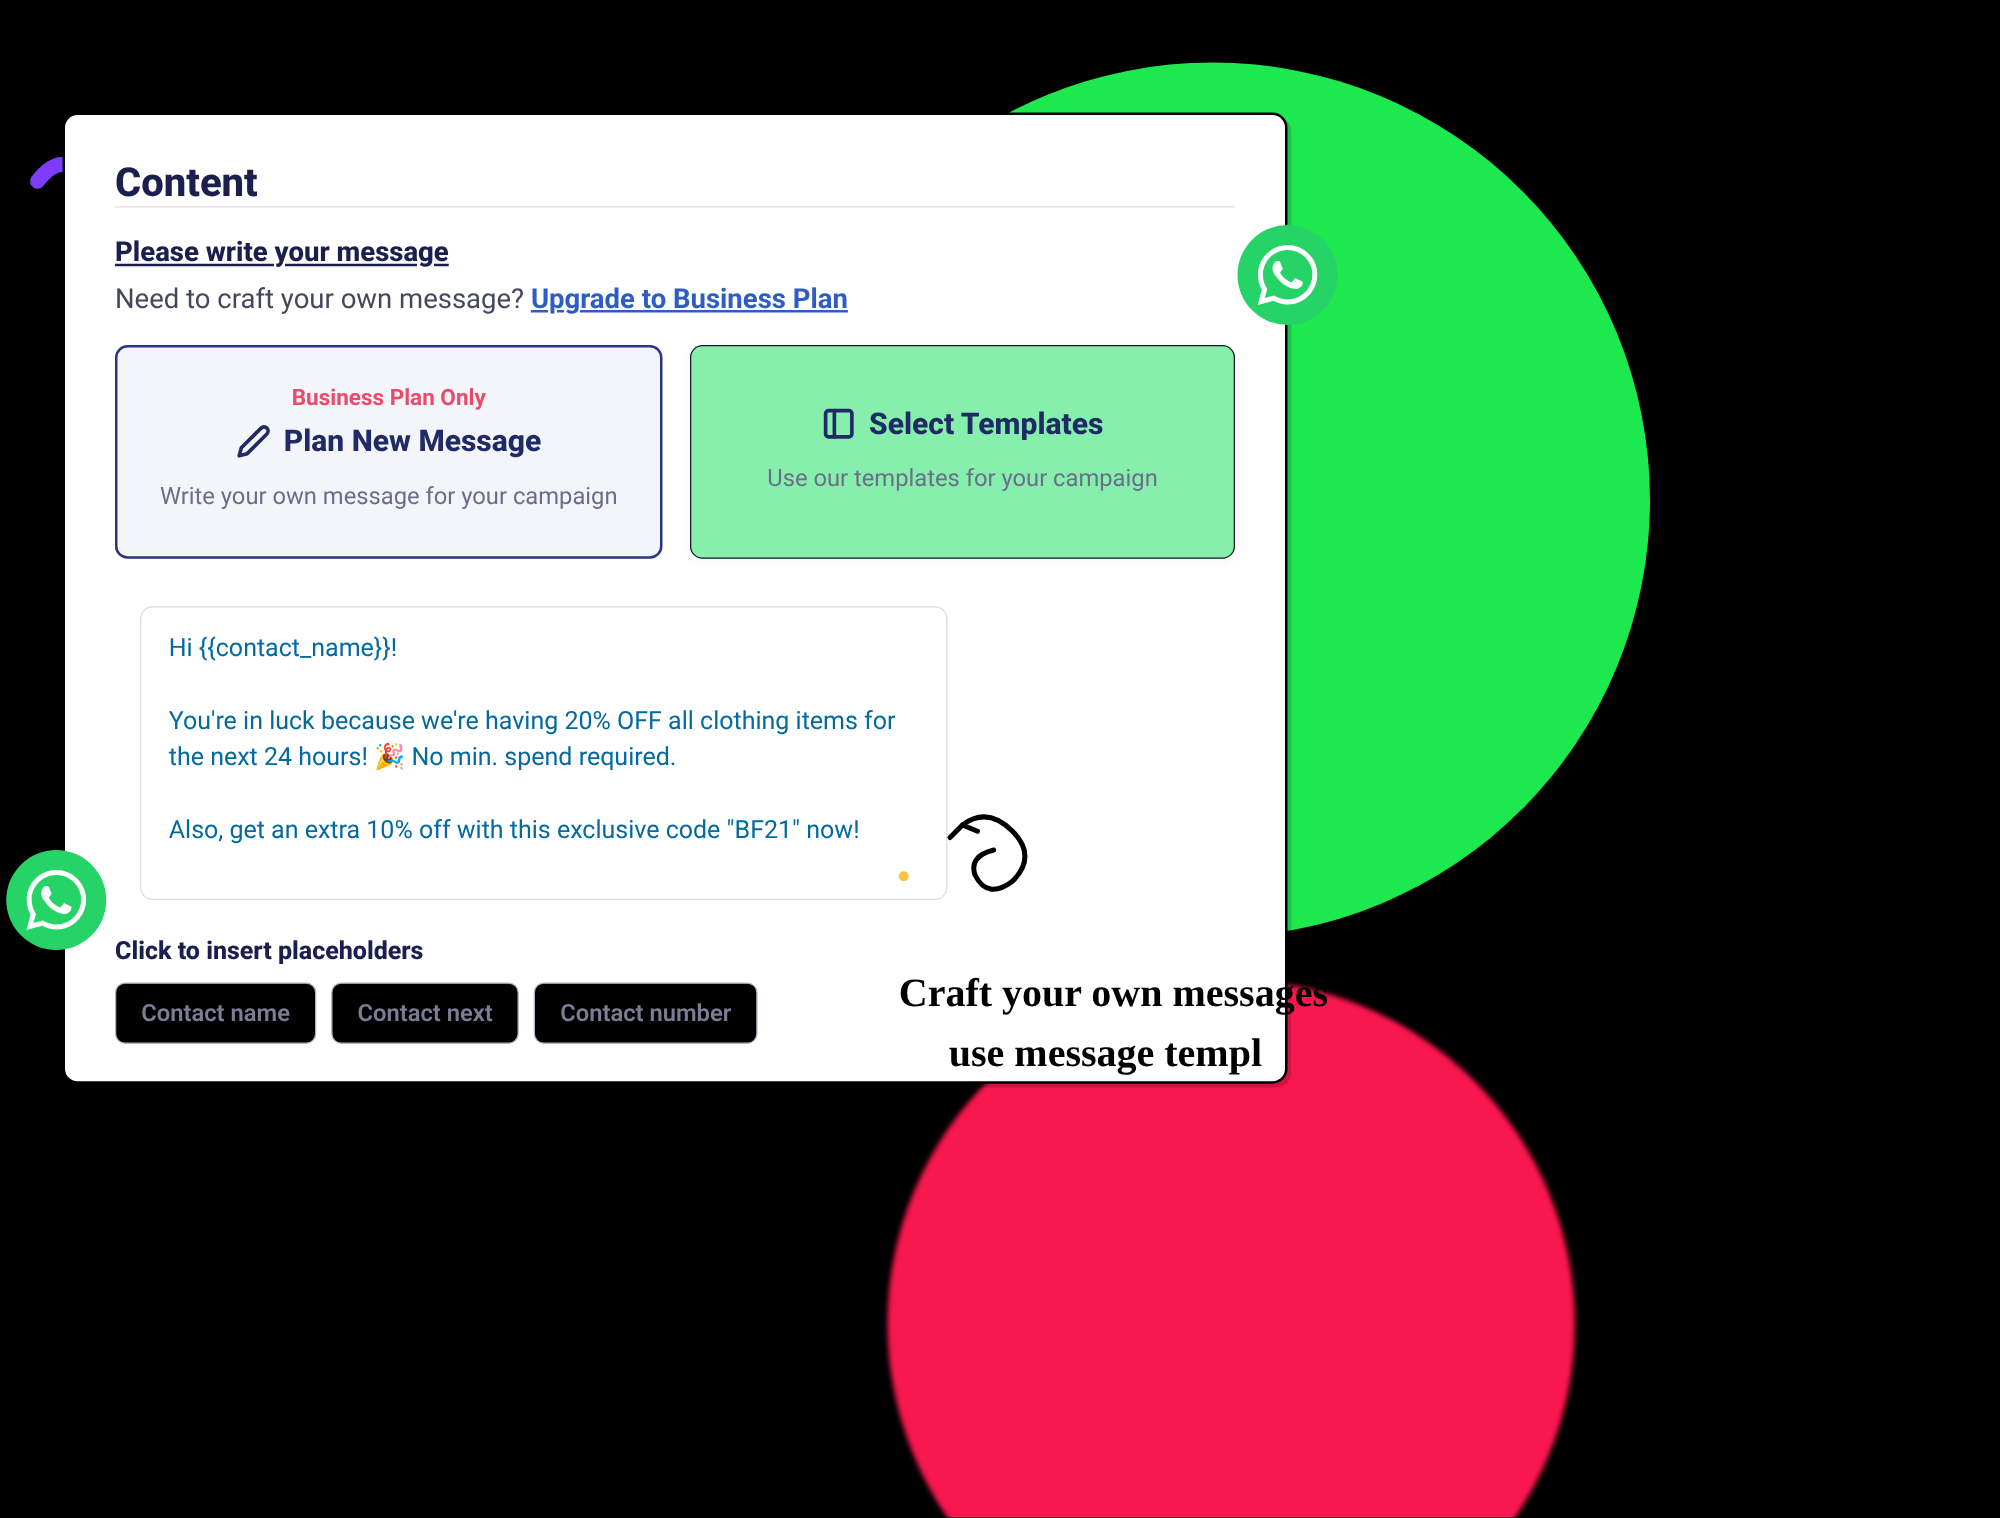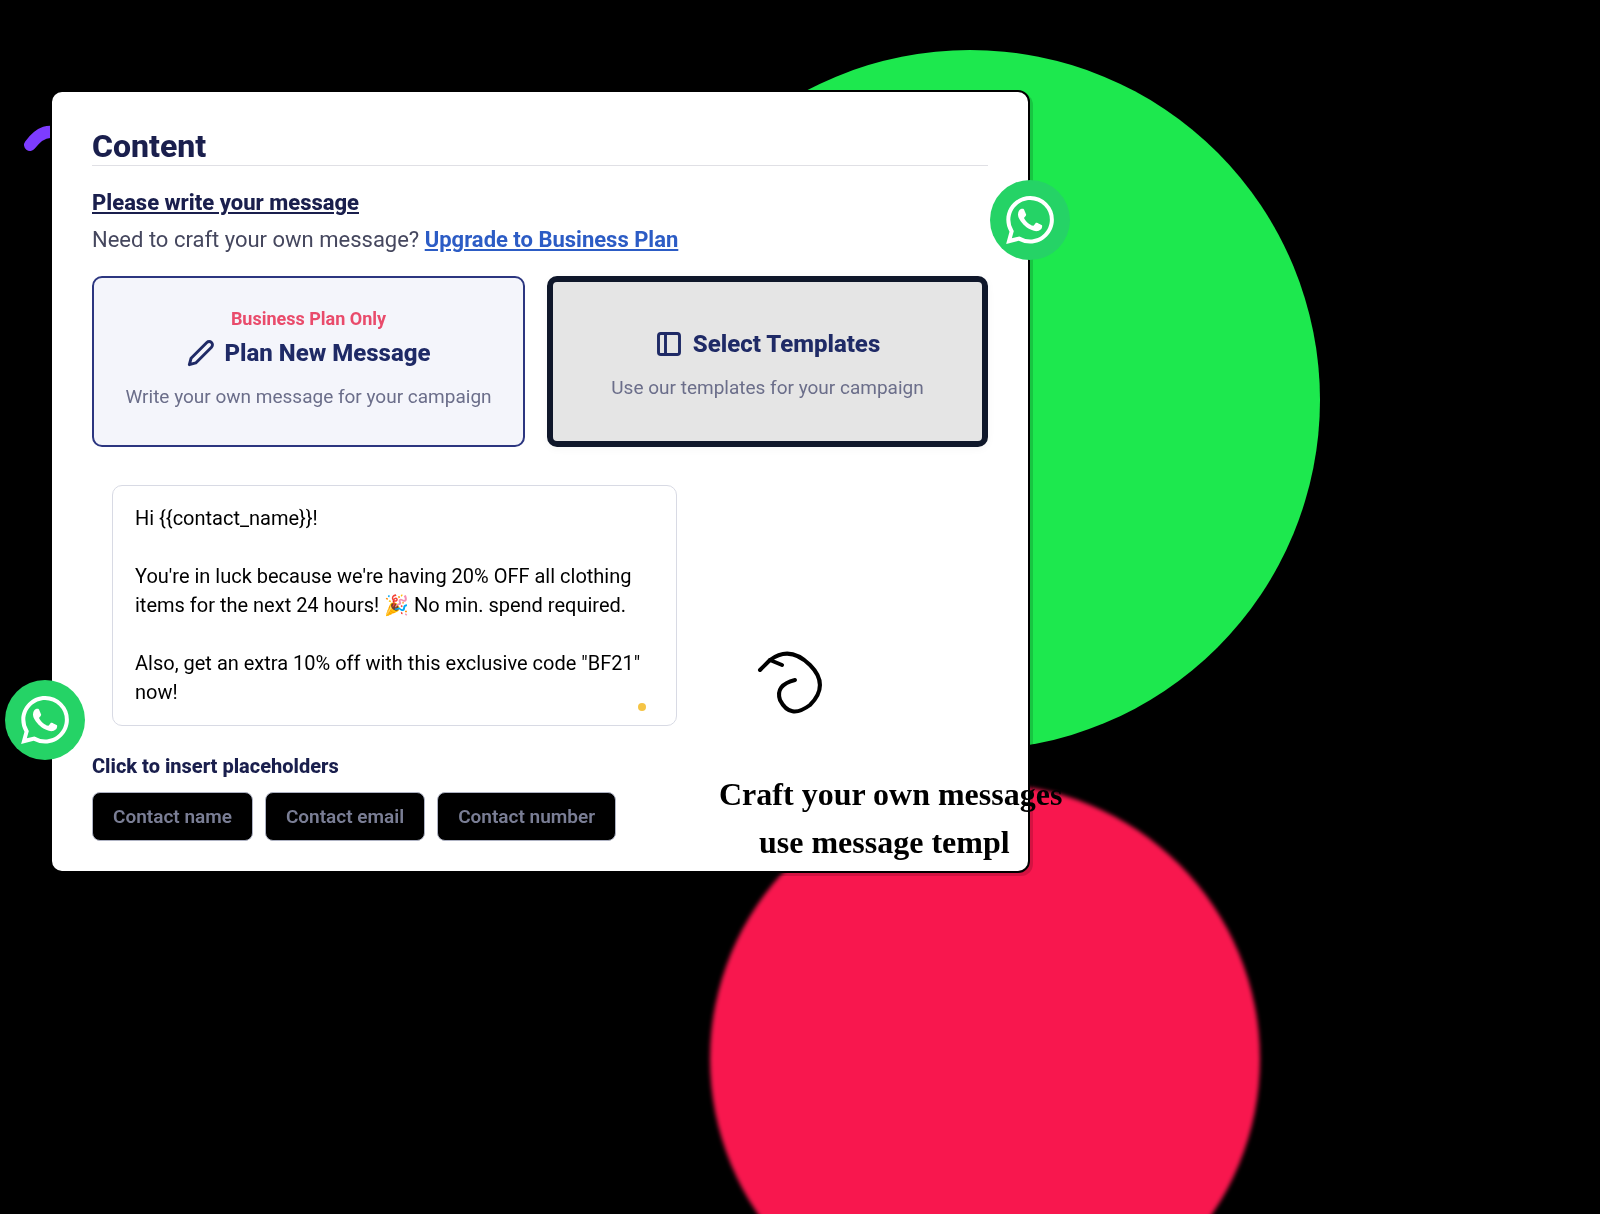--- a/index.html
+++ b/index.html
@@ -116,22 +116,22 @@
       border-radius: 10px;
       padding: 30px 24px 34px 24px;
       text-align: center;
       cursor: pointer;
     }
     .option-card.selected {
       background: #f4f5fb;
       border: 2px solid #2c3680;
     }
     .option-card.unselected {
-      background: #e5e5e5;
-      border: 6px solid #0f172a;
+      background: #86efac;
+      border: 1px solid #0f172a;
       box-shadow: 0 2px 8px rgba(0,0,0,0.04);
     }
     .plan-badge {
       color: #e94b6b;
       font-weight: 700;
       font-size: 18px;
       margin-bottom: 10px;
     }
     .option-title-row {
       display: flex;
@@ -146,26 +146,26 @@
       color: #1f2a66;
     }
     .option-desc {
       font-size: 19px;
       color: #6b6e8a;
       line-height: 1.45;
     }
     
     
     .message-box {
-      width: 565px;
+      width: 646px;
       border: 1px solid #d8dae4;
       border-radius: 10px;
       padding: 18px 22px;
       font-size: 20px;
-      color: #000000;
+      color: #0369a1;
       font-family: inherit;
       line-height: 1.45;
       resize: both;
       margin-left: 20px;
       margin-bottom: 28px;
       min-height: 235px;
       position: relative;
     }
     .message-box::after {
       content: '';
@@ -285,21 +285,21 @@
   <div class="message-box" contenteditable="true" style="white-space: pre-wrap;">Hi {{contact_name}}!
 
 You're in luck because we're having 20% OFF all clothing items for the next 24 hours! 🎉 No min. spend required.
 
 Also, get an extra 10% off with this exclusive code "BF21" now!</div>
 
   <div class="placeholders-label">Click to insert placeholders</div>
 
   <div class="placeholder-buttons">
     <button class="placeholder-btn">Contact name</button>
-    <button class="placeholder-btn">Contact email</button>
+    <button class="placeholder-btn">Contact next</button>
     <button class="placeholder-btn">Contact number</button>
   </div>
 </div>
 
 <svg class="annotation" width="120" height="120" viewBox="0 0 120 120">
   <path d="M 30 25 Q 50 10, 70 30 Q 90 50, 70 70 Q 50 85, 40 65 Q 35 50, 55 45" stroke="#000" stroke-width="4" fill="none" stroke-linecap="round"></path>
   <path d="M 30 25 L 20 35 M 30 25 L 42 30" stroke="#000" stroke-width="4" fill="none" stroke-linecap="round"></path>
 </svg>
 
 <div class="annotation-text">

